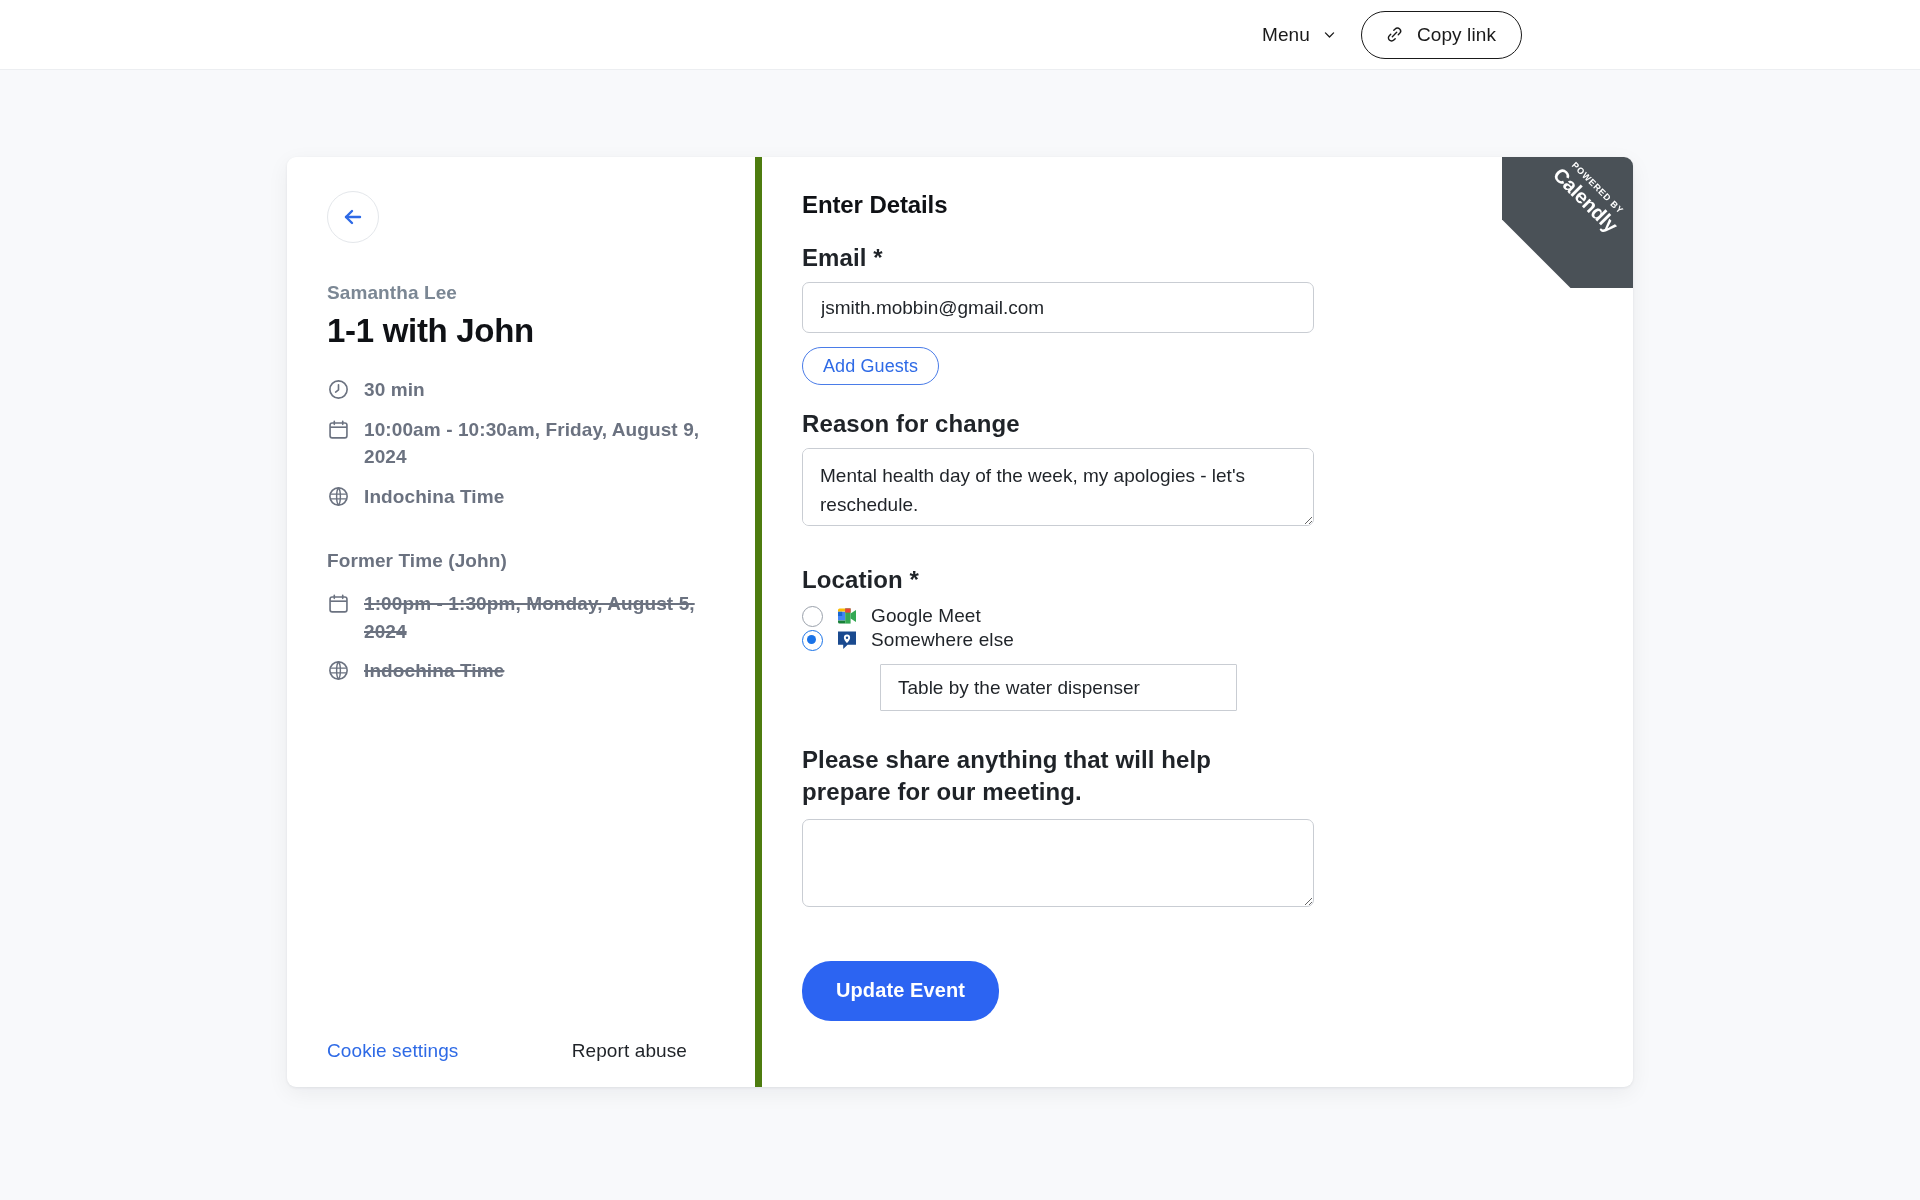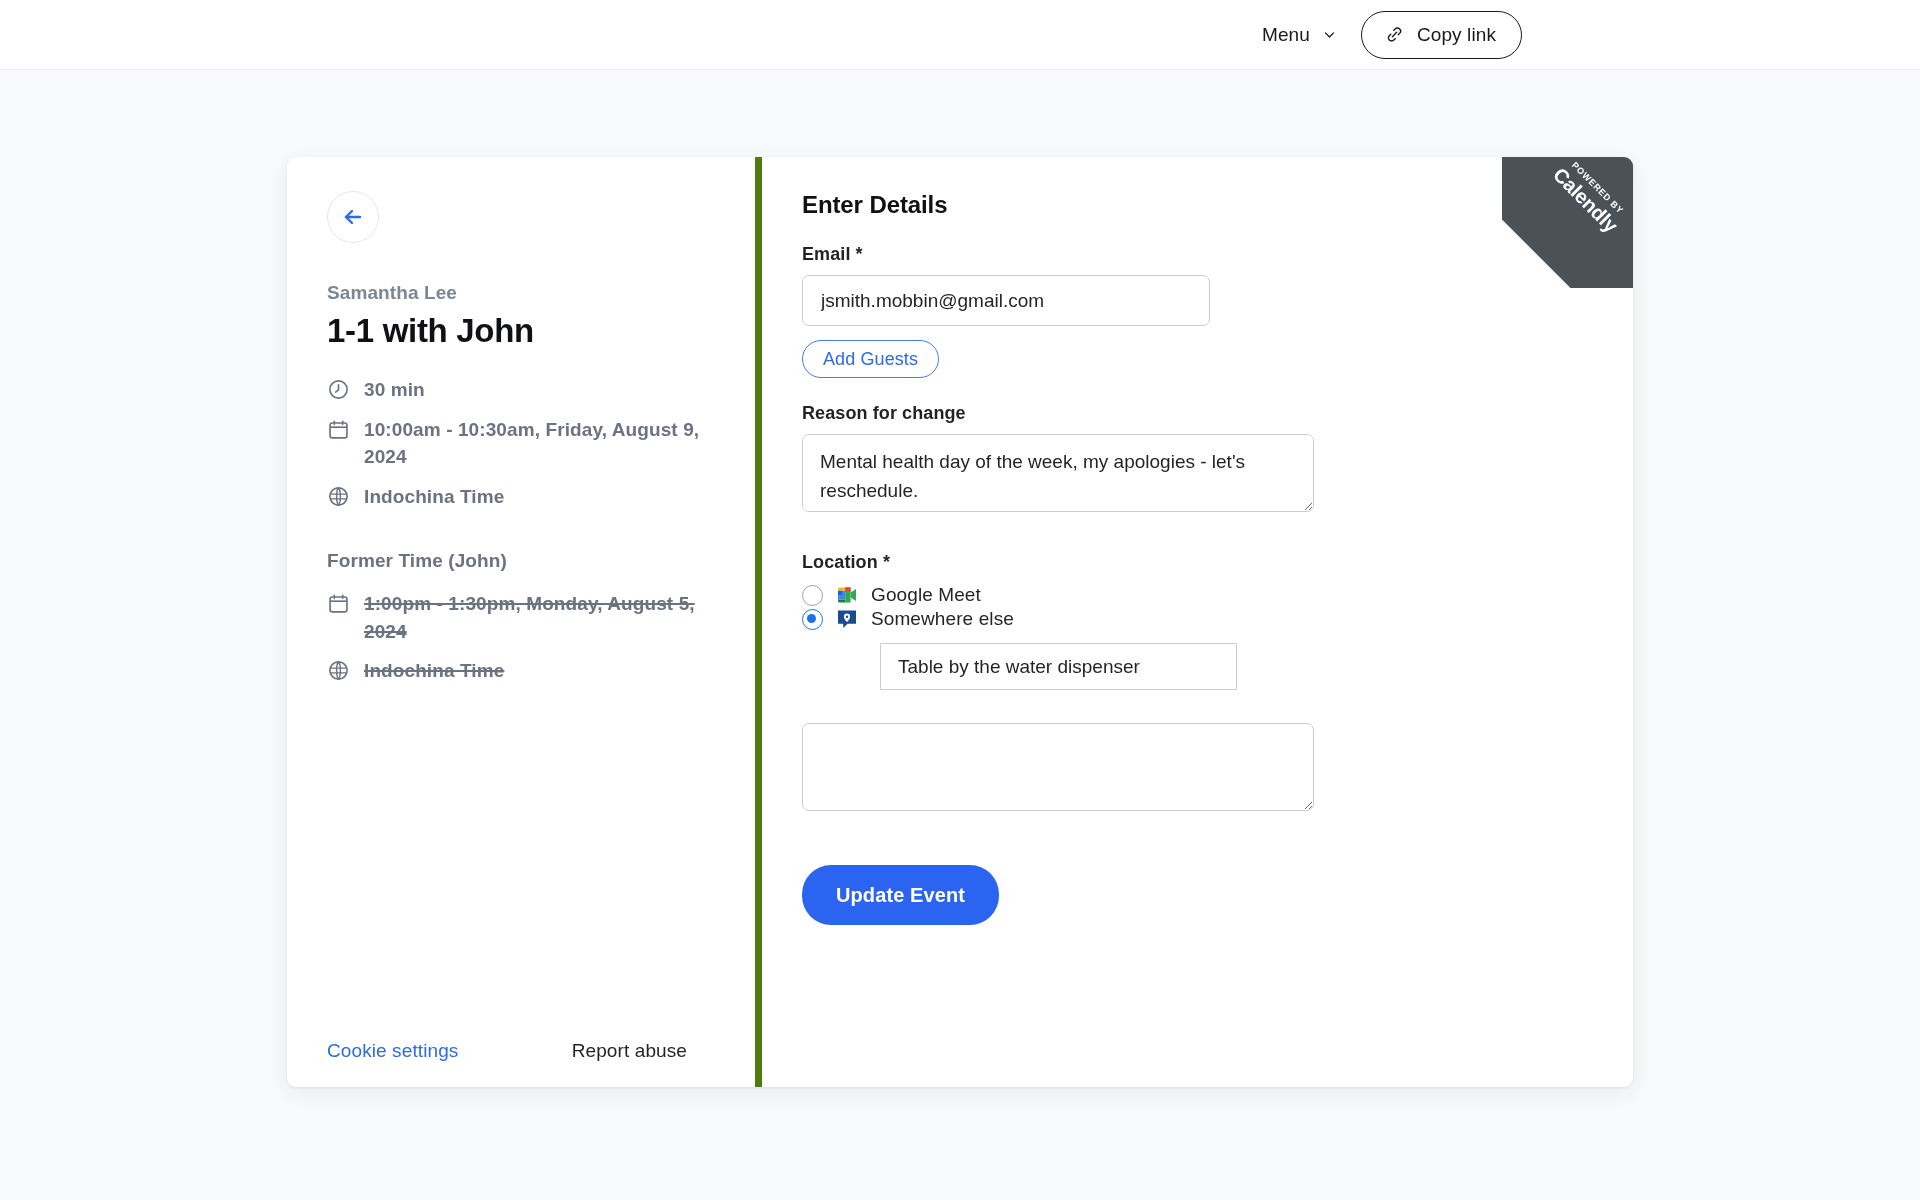--- a/index.html
+++ b/index.html
@@ -224,30 +224,30 @@
     overflow: hidden;
   }
   .form-heading {
     font-size: 24px;
     font-weight: bold;
     color: #0f1115;
     letter-spacing: -.1px;
     margin-bottom: 25px;
   }
   .field-label {
-    font-size: 18px;
+    font-size: 24px;
     font-weight: bold;
     color: #1f2328;
     margin-bottom: 10px;
     letter-spacing: .1px;
   }
   .field-label.wide { max-width: 500px; line-height: 1.35; }
 
   .text-input {
-    width: 408px;
+    width: 512px;
     height: 51px;
     border: 1px solid #c9cdd3;
     border-radius: 7px;
     background: #ffffff;
     font-family: "Liberation Sans", sans-serif;
     font-size: 19px;
     color: #1f2328;
     padding: 0 18px;
     outline: none;
   }
@@ -524,20 +524,21 @@
           </svg>
         </span>
         <span class="radio-label">Somewhere else</span>
       </div>
 
       <input class="loc-sub-input" type="text" value="Table by the water dispenser" style="">
     </div>
 
     
     <div class="notes-block">
+      <div class="field-label wide">Please share anything that will help prepare for our meeting.</div>
       <textarea class="textarea ta-notes" style=""></textarea>
     </div>
 
     <button class="update-btn">Update Event</button>
 
   </div>
 
 </div>
 
 </body></html>

